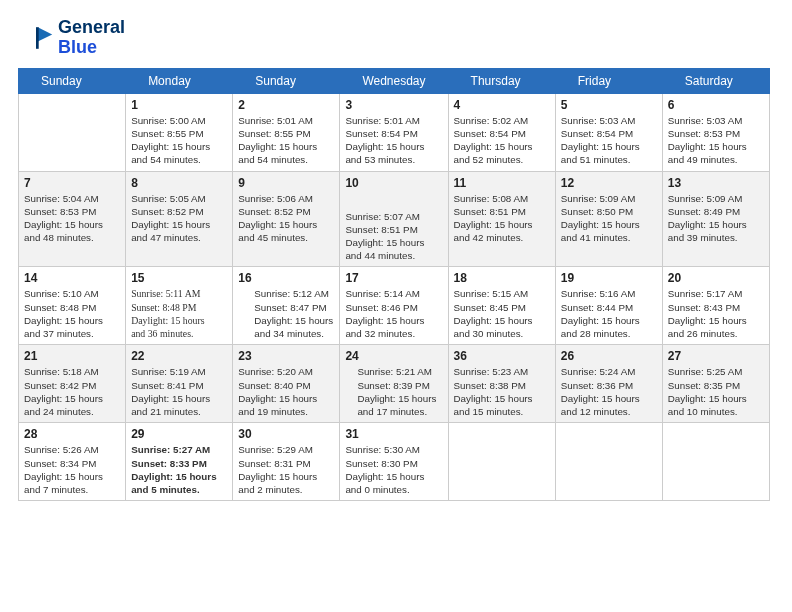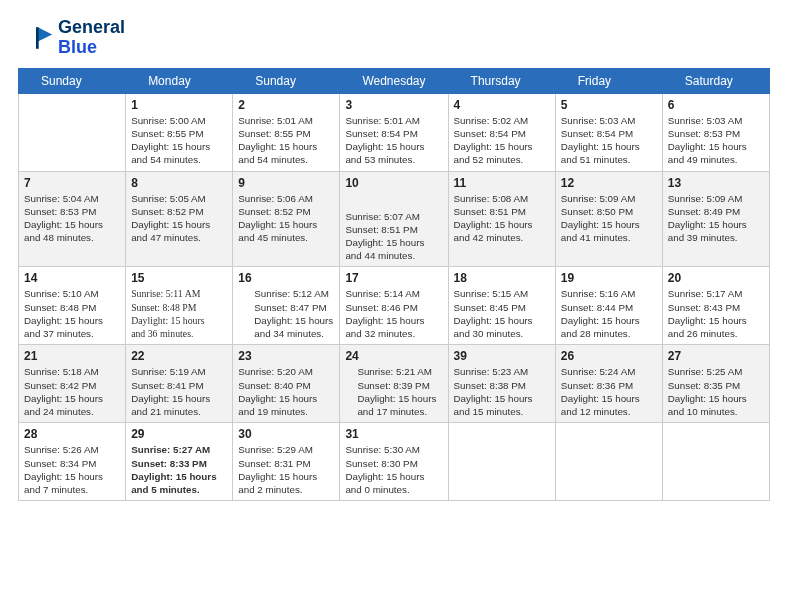--- a/index.html
+++ b/index.html
@@ -294,21 +294,21 @@
 and 19 minutes.</div>
           </td>
           <td>
             <div class="day-num">24</div>
             <div class="day-info" style="white-space: pre-line; margin-left: 12px;">Sunrise: 5:21 AM
 Sunset: 8:39 PM
 Daylight: 15 hours
 and 17 minutes.</div>
           </td>
           <td>
-            <div class="day-num">39</div>
+            <div class="day-num">36</div>
             <div class="day-info" style="white-space: pre-line;">Sunrise: 5:23 AM
 Sunset: 8:38 PM
 Daylight: 15 hours
 and 15 minutes.</div>
           </td>
           <td>
             <div class="day-num">26</div>
             <div class="day-info" style="white-space: pre-line;">Sunrise: 5:24 AM
 Sunset: 8:36 PM
 Daylight: 15 hours

